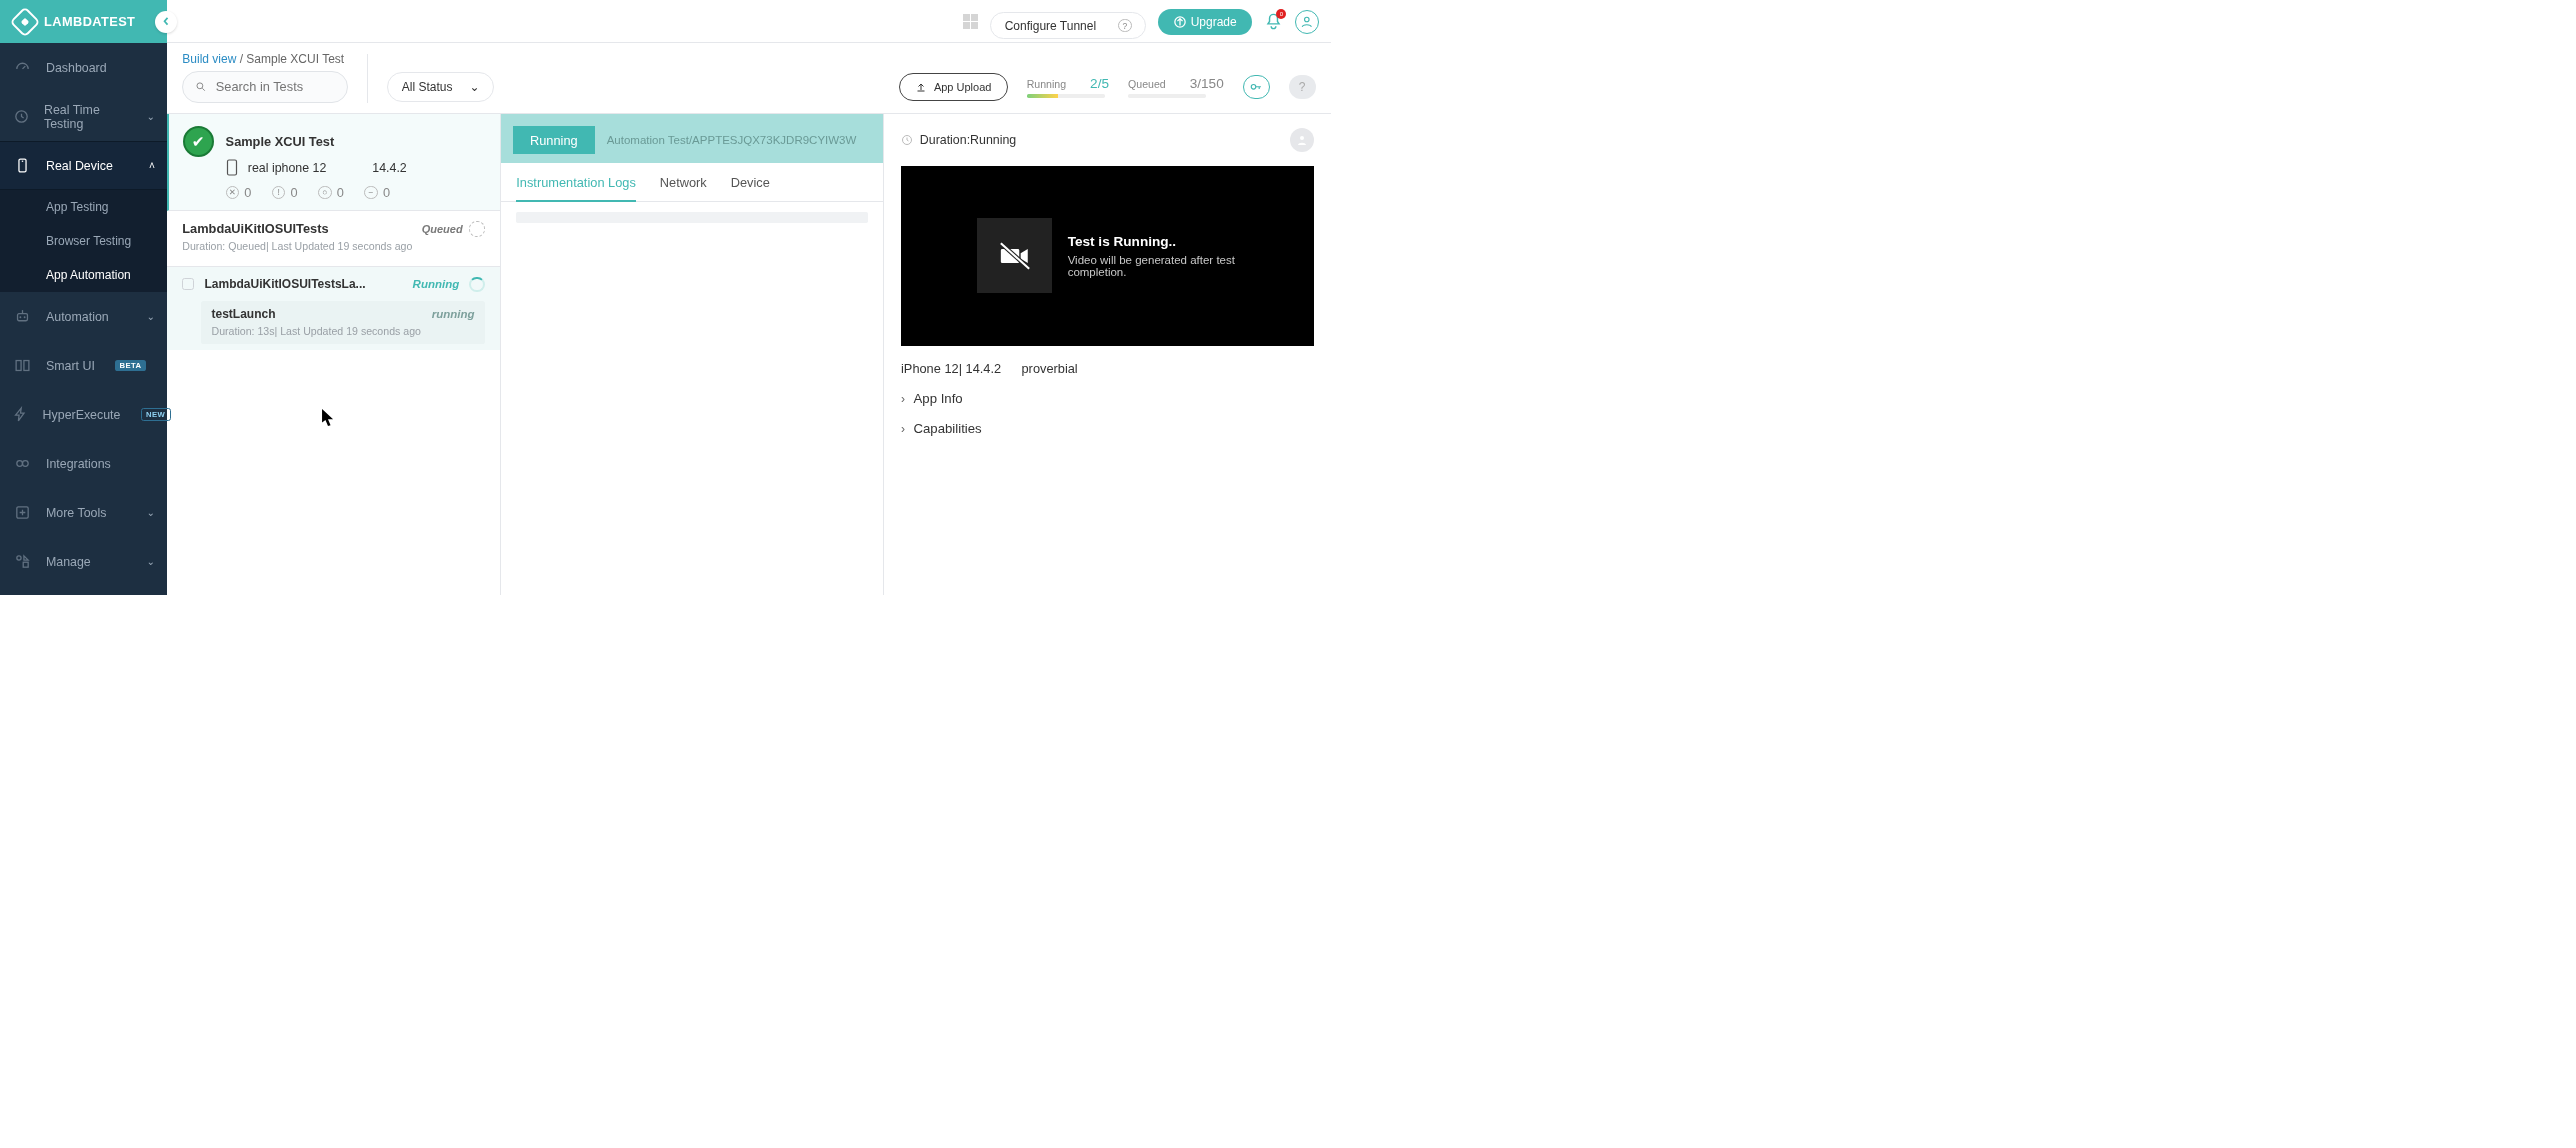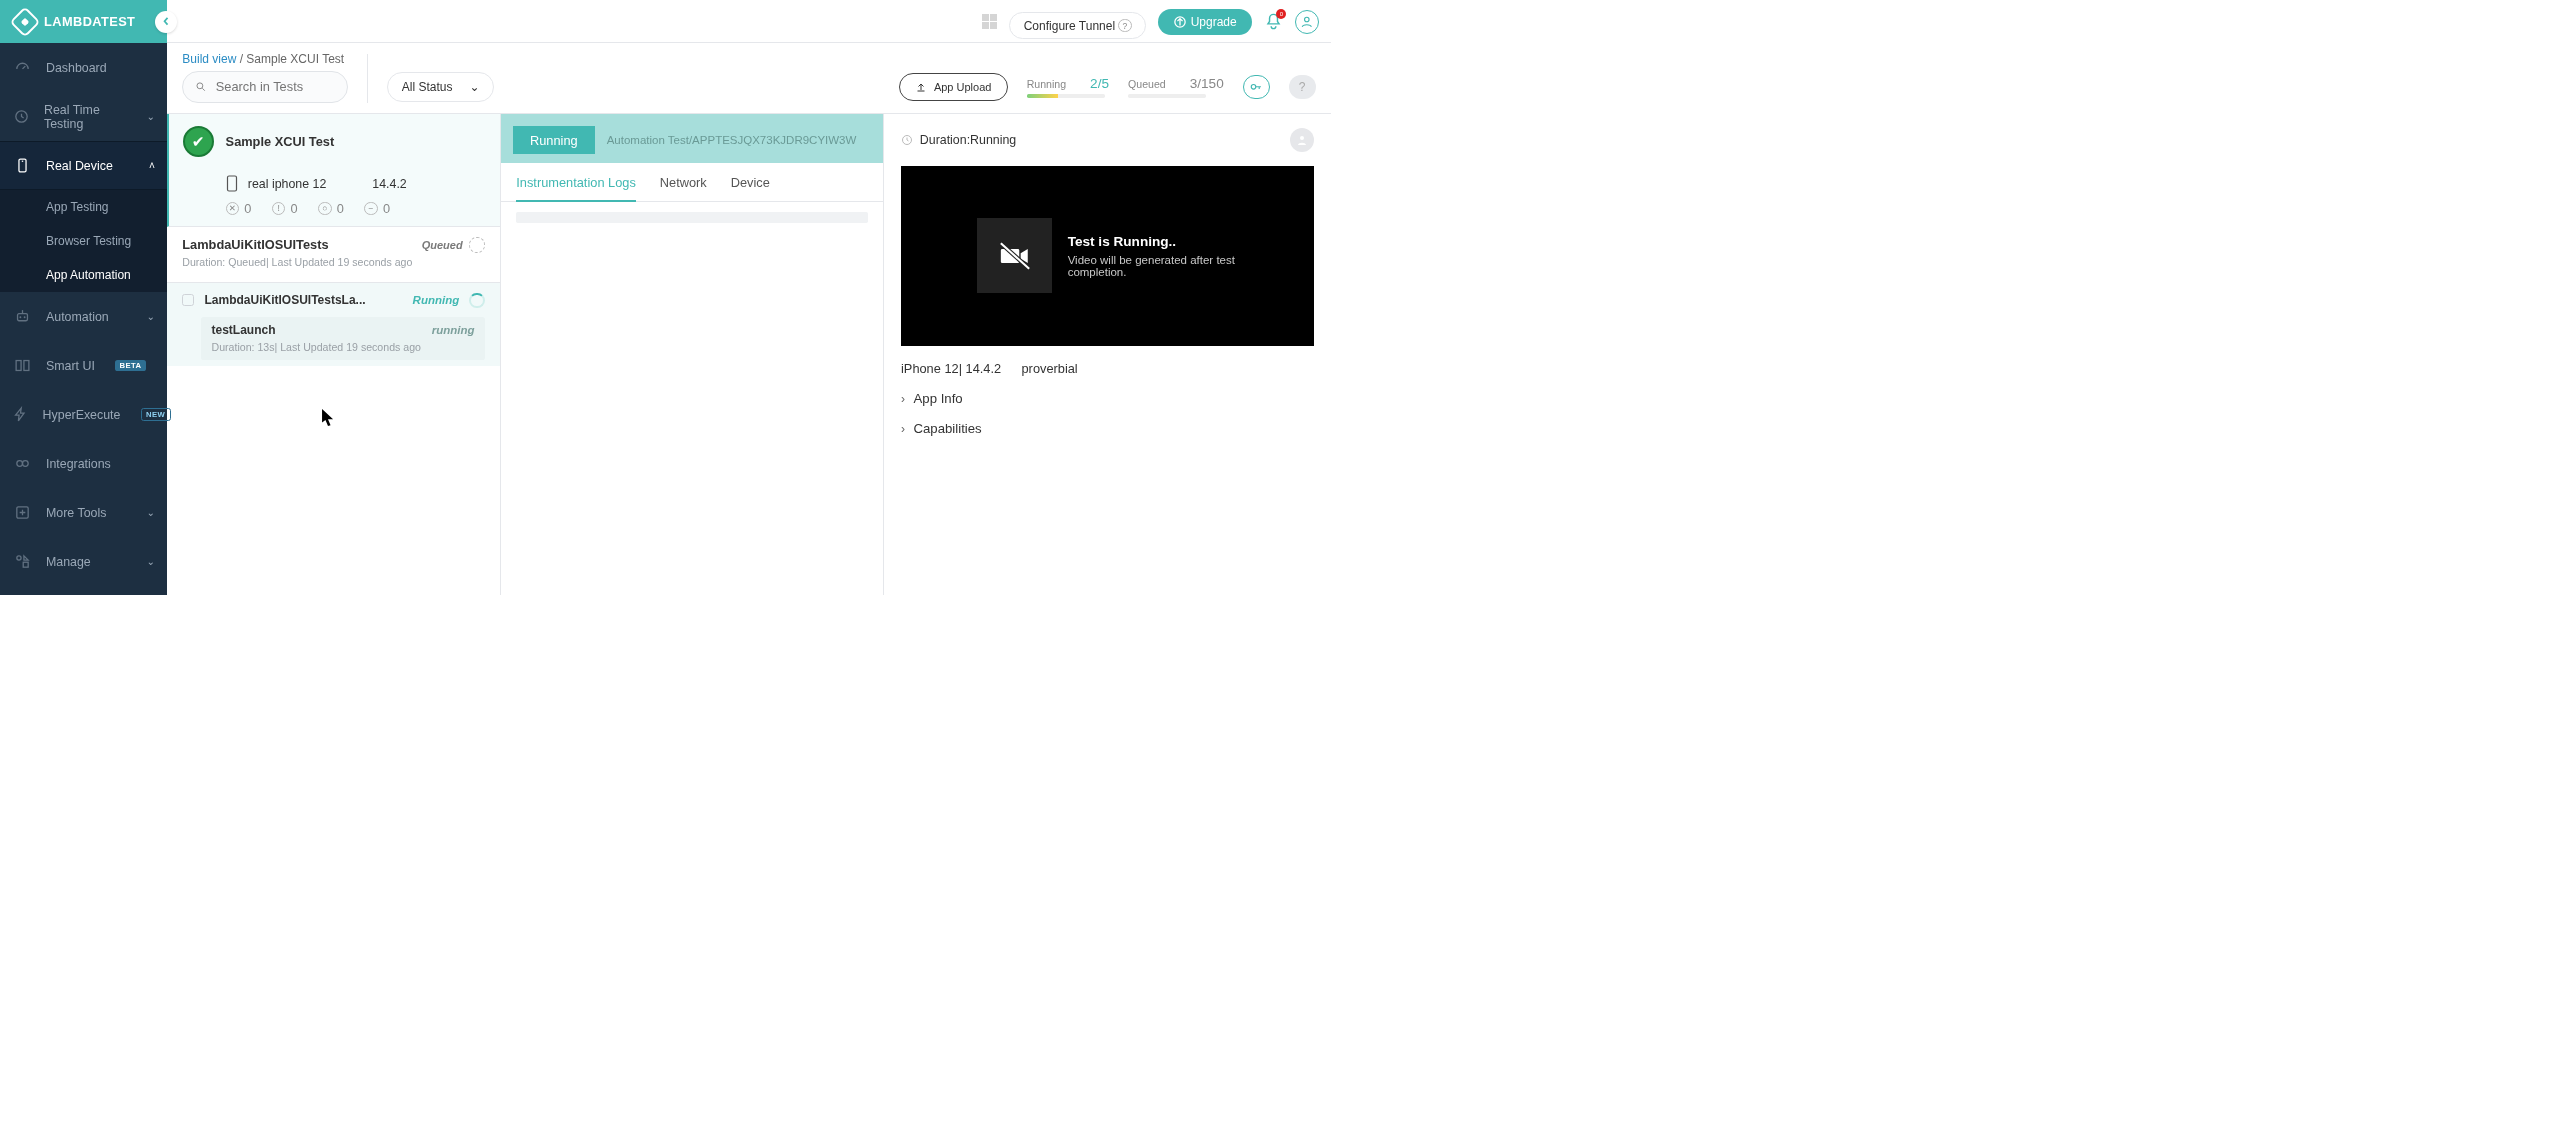--- a/index.html
+++ b/index.html
@@ -97,21 +97,21 @@
     gap: 1.7px;
     opacity: .4;
   }
   .grid-icon span { background: #999; }
   .pill-btn {
     border: 0.9px solid var(--border);
     border-radius: 15.3px;
     padding: 5.1px 13.6px;
     background: #fff;
     font-size: 12px;
-    display: flex; align-items: center; gap: 3px;
+    display: flex; align-items: center; gap: 22px;
     cursor: pointer;
     margin-top: 8px;
   }
   .pill-btn .q {
     width: 13.6px; height: 13.6px;
     border: 0.9px solid #bbb;
     border-radius: 50%;
     font-size: 8.5px;
     display: flex; align-items: center; justify-content: center;
     color: #888;
@@ -315,21 +315,21 @@
     border-radius: 50%;
     background: var(--green-ok);
     border: 2.6px solid #1a7a36;
     color: #fff;
     display: flex; align-items: center; justify-content: center;
     font-size: 15.3px;
   }
   .build-card .title { font-weight: 700; font-size: 12.8px; }
   .device-row {
     display: flex; align-items: center; gap: 10.2px;
-    margin-top: 18px; margin-left: 43px;
+    margin-top: 2px; margin-left: 43px;
     font-size: 12.4px;
   }
   .device-row .apple { margin-left: 25.6px; font-size: 15.3px; color: #777; }
   .counts-row {
     display: flex; gap: 20.4px;
     margin-top: 8.5px; margin-left: 43px;
     font-size: 12.8px; color: var(--text-light);
   }
   .counts-row .c {
     display: flex; align-items: center; gap: 5.1px;

